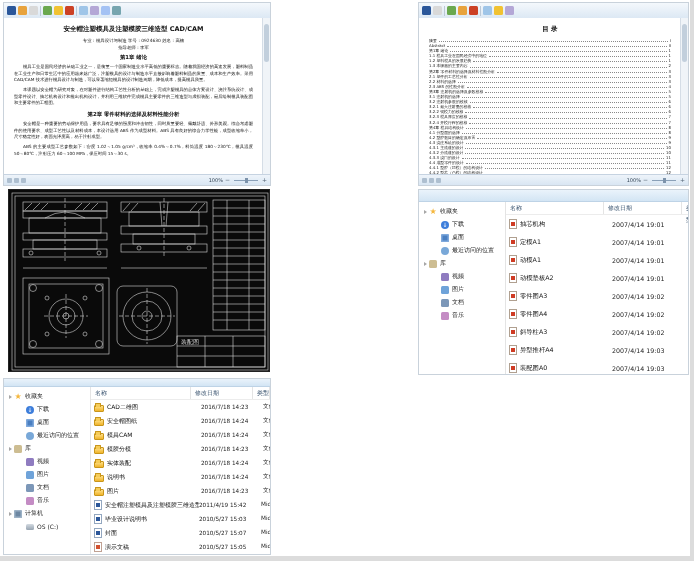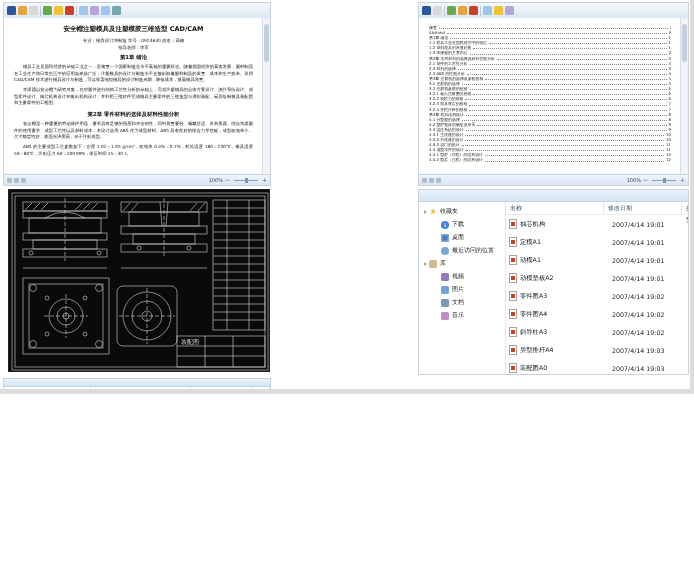--- a/index.html
+++ b/index.html
@@ -1,17 +1,17 @@
 <!DOCTYPE html>
 <html><head>
 <meta charset="utf-8">
 <style>
   html,body{margin:0;padding:0;}
   body{font-family:"DejaVu Sans","Liberation Sans",sans-serif;background:#fff;}
-  #canvas{position:relative;width:694px;height:394px;background:#fff;overflow:hidden;}
+  #canvas{position:relative;width:694px;height:561px;background:#fff;overflow:hidden;}
   .edge-right{position:absolute;right:0;top:0;width:4px;height:561px;background:#dcdcdc;}
   .edge-bottom{position:absolute;left:0;bottom:0;width:694px;height:5px;background:#dcdcdc;}
 
   .win{position:absolute;background:#fff;border:1px solid #c9d2db;box-sizing:border-box;overflow:hidden;}
 
   
   .word-toolbar{height:15px;background:linear-gradient(#f4f8fc,#dce8f4);border-bottom:1px solid #c6d3e1;
     display:flex;align-items:center;gap:2px;padding:0 3px;}
   .tb-ic{width:9px;height:9px;border-radius:1.5px;flex:none;}
   .tb-sep{width:1px;height:10px;background:#bcc9d7;flex:none;}
@@ -162,20 +162,21 @@
       <span class="tb-sep"></span>
       <span class="tb-ic c3"></span>
       <span class="tb-ic c2"></span>
       <span class="tb-ic c4"></span>
       <span class="tb-sep"></span>
       <span class="tb-ic c5"></span>
       <span class="tb-ic c9"></span>
       <span class="tb-ic c6"></span>
     </div>
     <div class="word-page">
+      <div class="doc-title">目    录</div>
       <div class="toc-wrap">
 
           <div class="toc-row">
             <span class="toc-label">摘要</span>
             <span class="toc-dots"></span>
             <span class="toc-page">I</span>
           </div>
 
           <div class="toc-row">
             <span class="toc-label">Abstract</span>

